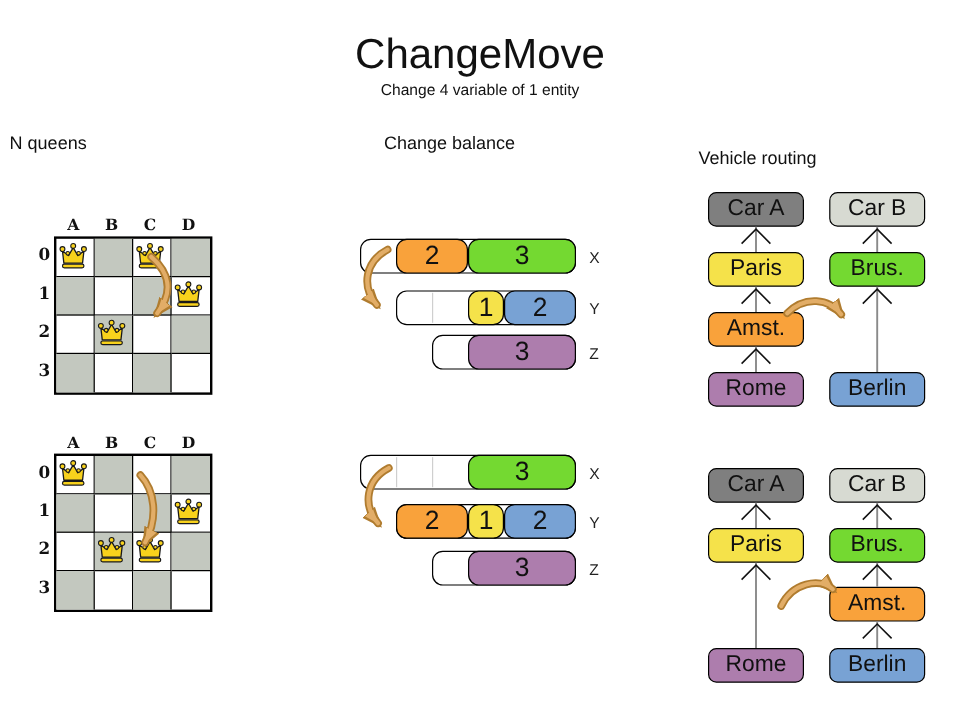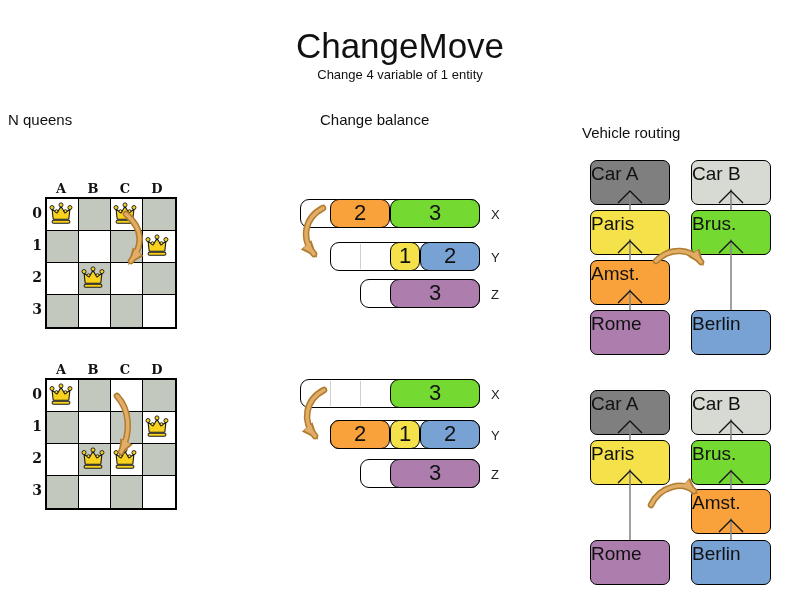--- a/index.html
+++ b/index.html
@@ -33,22 +33,22 @@
   .board .queen { position:absolute; width:28px; height:24px; }
 
   .cloud-row-bg { position:absolute; box-sizing:border-box; height:29px;
                   background:#fff; border:1.7px solid #000; border-radius:9px; }
   .cloud-divider { position:absolute; width:1px; height:25px; background:#cfcfcf; }
   .cloud-block { position:absolute; box-sizing:border-box; height:29px;
                  border:1.7px solid #000; border-radius:9px; text-align:center;
                  font-size:22px; line-height:26px; }
   .cloud-label { position:absolute; font-size:13px; color:#222; }
 
-  .vbox { position:absolute; box-sizing:border-box; width:80px; height:45px;
-          border:1.7px solid #000; border-radius:7px; text-align:left;
+  .vbox { position:absolute; box-sizing:border-box; width:80px; height:29px;
+          border:1.7px solid #000; border-radius:7px; text-align:center;
           font-size:19px; line-height:25px; }
 
   .overlay { position:absolute; left:0; top:0; pointer-events:none; }
 </style>
 </head>
 <body>
 
 <div class="page">
   <div class="title">ChangeMove</div>
   <div class="subtitle">Change 4 variable of 1 entity</div>

